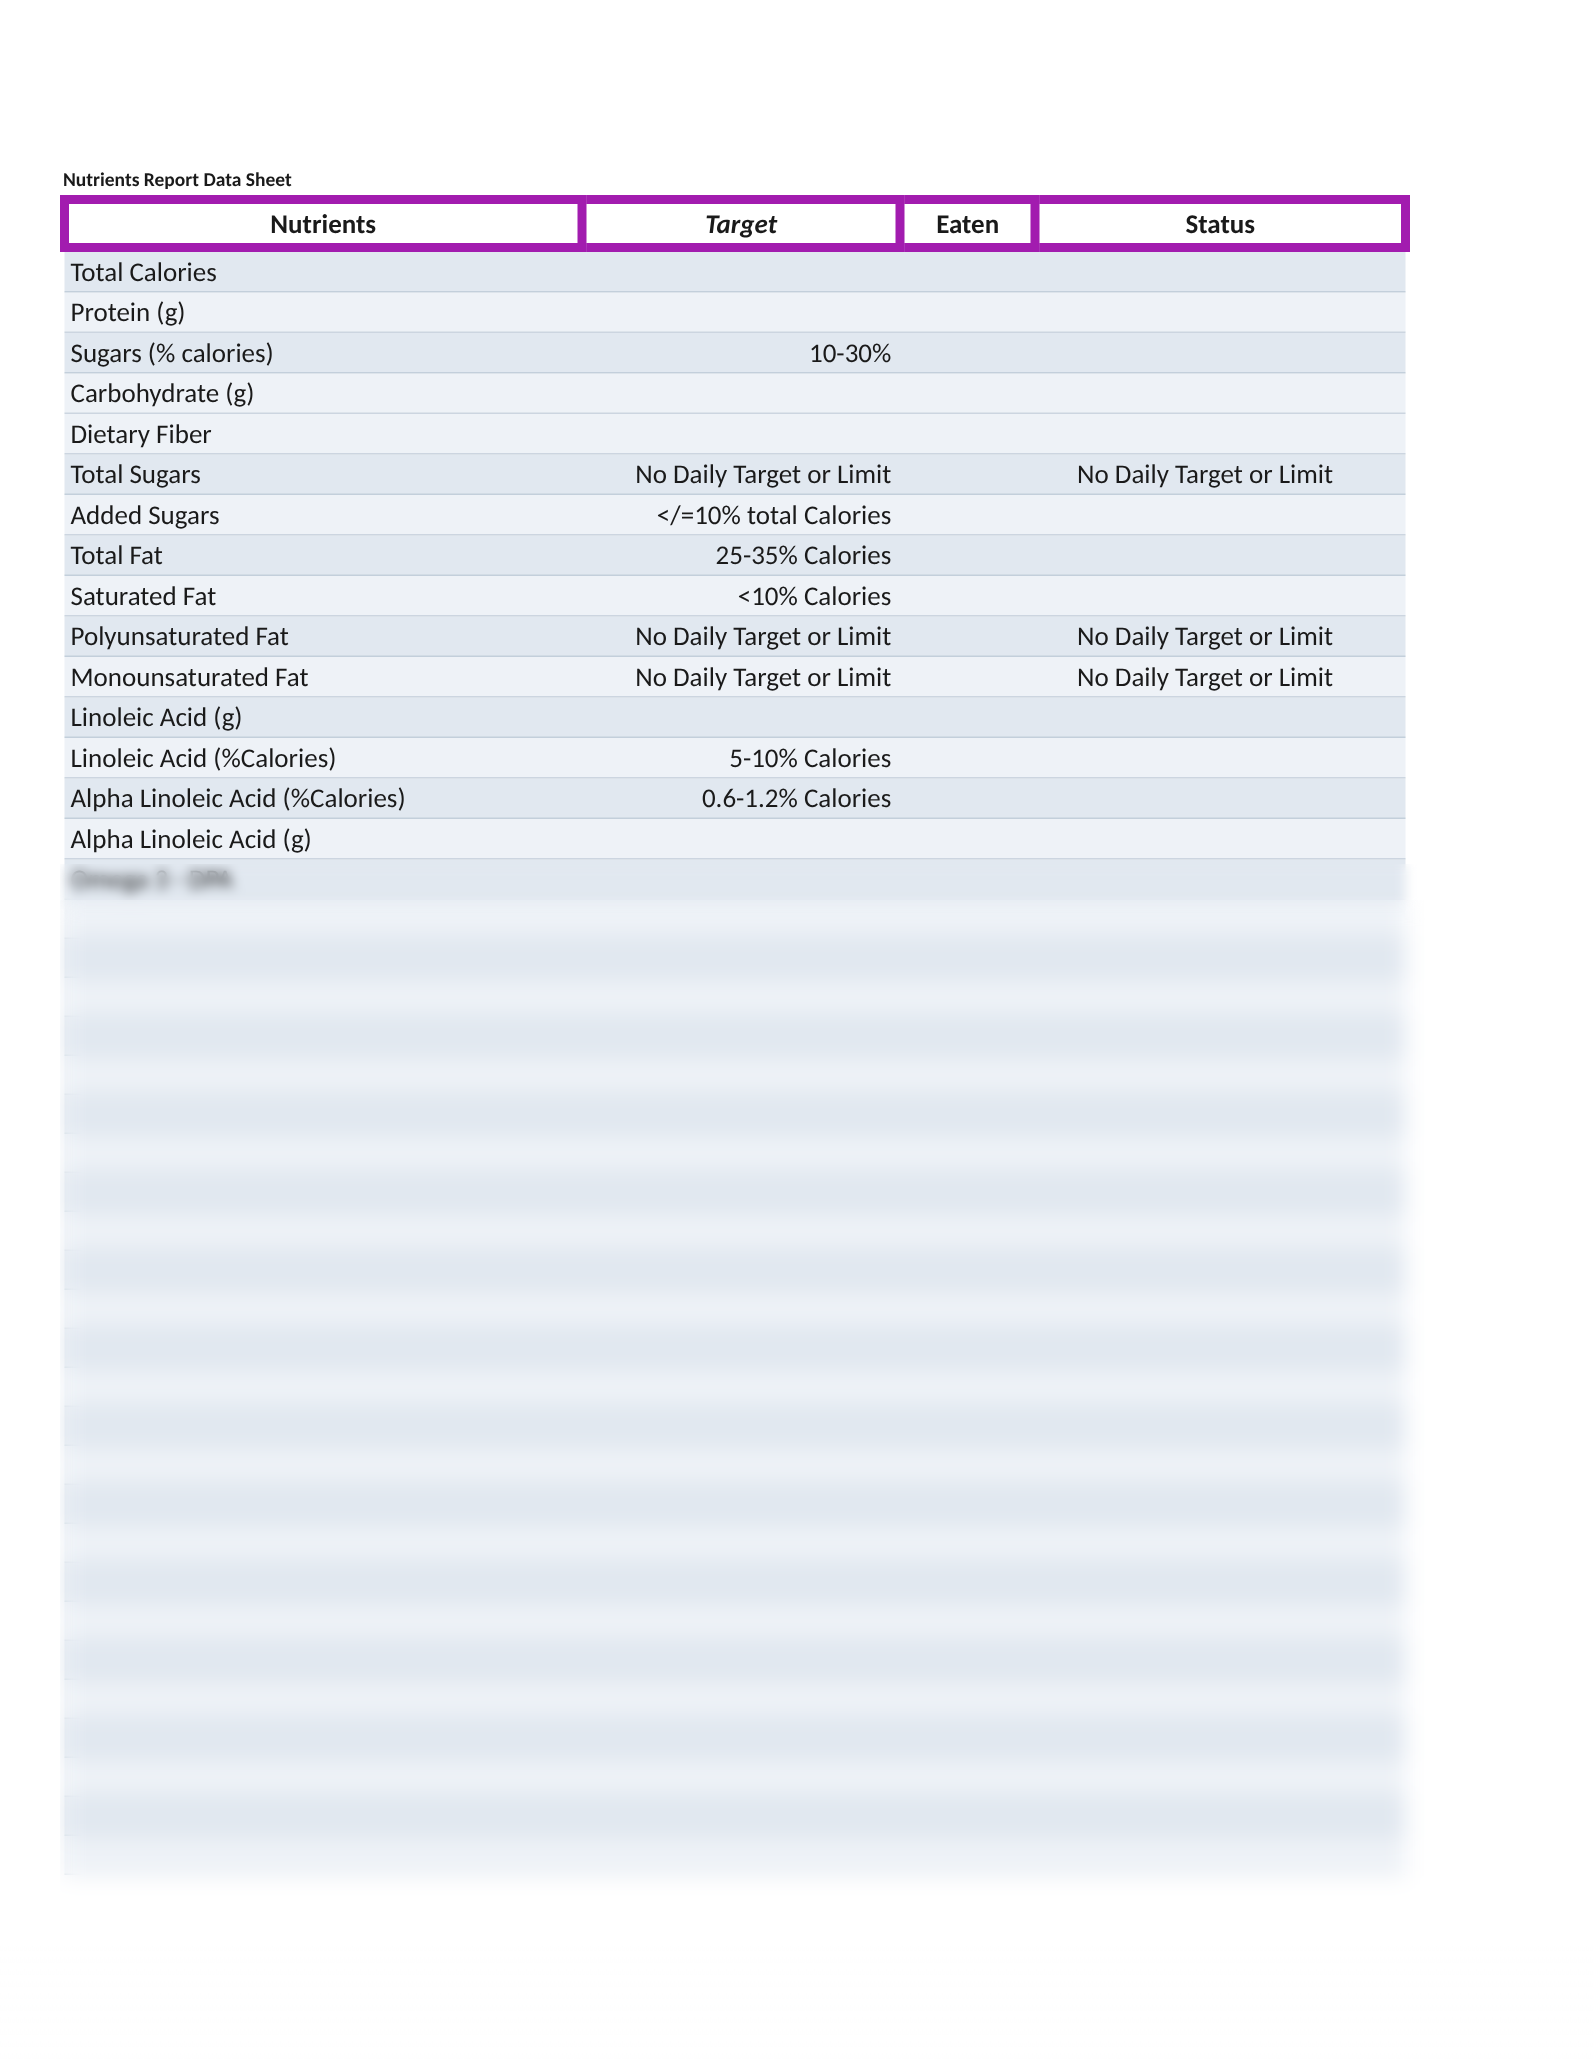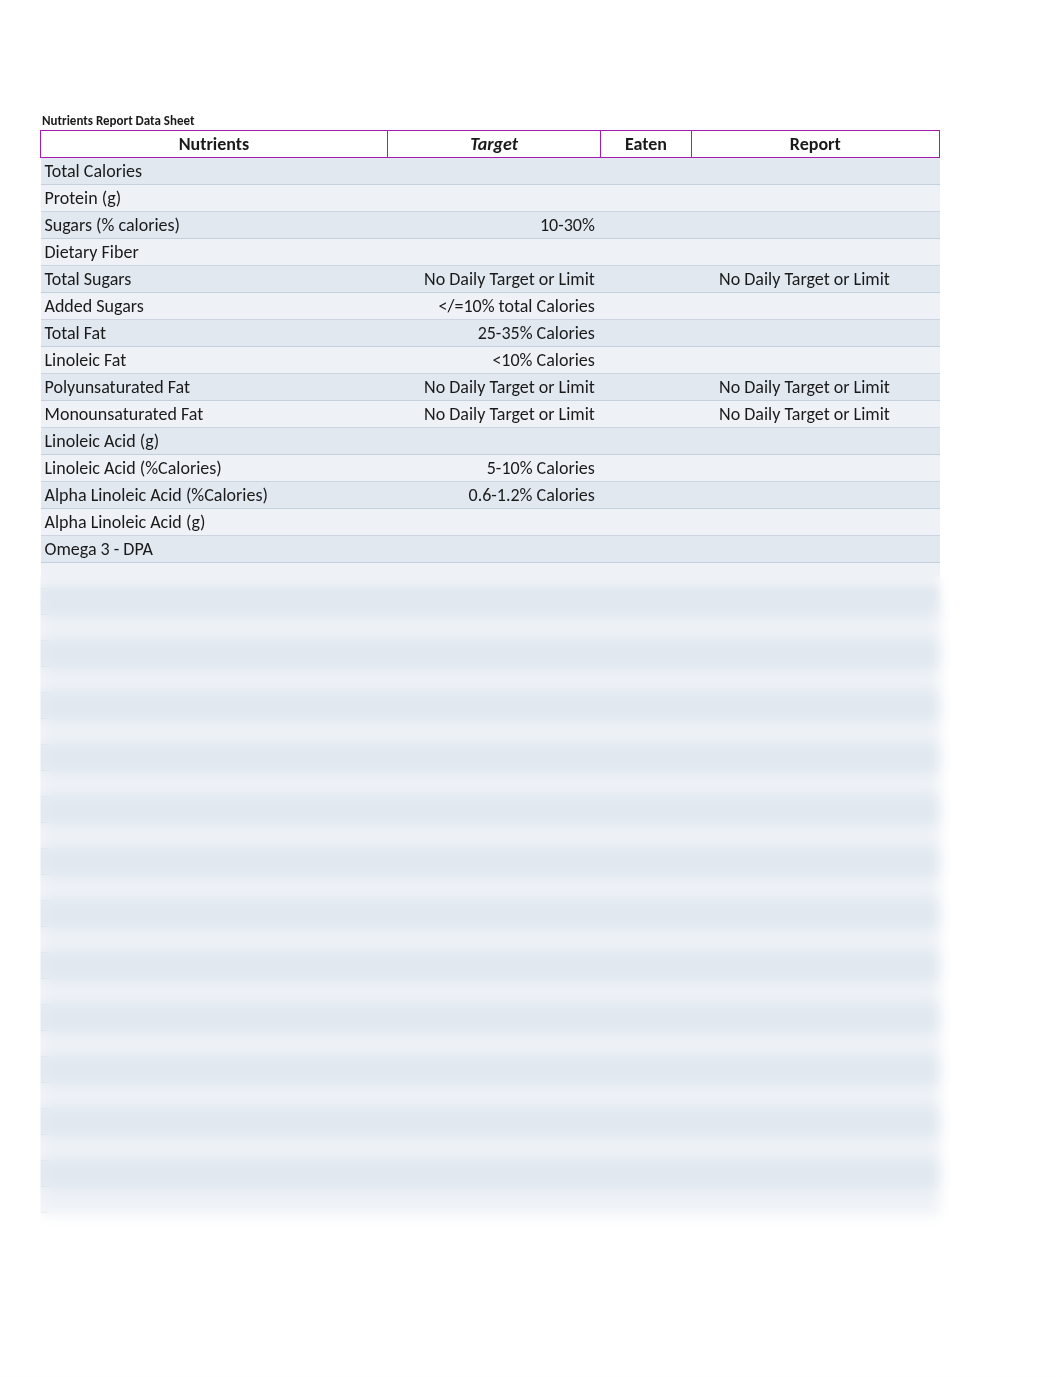--- a/index.html
+++ b/index.html
@@ -27,21 +27,21 @@
     }
     
     .table {
       width: 900px;
       border-collapse: collapse;
     }
     
     .header-row td {
       font-weight: bold;
       text-align: center;
-      border: 1px solid #a21caf;
+      border: 6px solid #a21caf;
       padding: 2px 4px;
       background: #ffffff;
     }
     
     .header-row td:first-child {
       width: 338px;
     }
     .header-row td:nth-child(2) {
       width: 208px;
       font-style: italic;
@@ -118,21 +118,21 @@
 <body>
 
 <div class="report-title">Nutrients Report Data Sheet</div>
 
 <table class="table">
   <tbody>
       <tr class="header-row">
     <td>Nutrients</td>
     <td>Target</td>
     <td>Eaten</td>
-    <td>Report</td>
+    <td>Status</td>
   </tr>
   </tbody>
     <tbody id="data-body">
       <tr class="data-row even">
         <td>Total Calories</td>
         <td></td>
         <td></td>
         <td></td>
       </tr>
       <tr class="data-row odd">
@@ -141,20 +141,26 @@
         <td></td>
         <td></td>
       </tr>
       <tr class="data-row even">
         <td>Sugars (% calories)</td>
         <td>10-30%</td>
         <td></td>
         <td></td>
       </tr>
       <tr class="data-row odd">
+        <td>Carbohydrate (g)</td>
+        <td></td>
+        <td></td>
+        <td></td>
+      </tr>
+      <tr class="data-row odd">
         <td>Dietary Fiber</td>
         <td></td>
         <td></td>
         <td></td>
       </tr>
       <tr class="data-row even">
         <td>Total Sugars</td>
         <td>No Daily Target or Limit</td>
         <td></td>
         <td>No Daily Target or Limit</td>
@@ -165,21 +171,21 @@
         <td></td>
         <td></td>
       </tr>
       <tr class="data-row even">
         <td>Total Fat</td>
         <td>25-35% Calories</td>
         <td></td>
         <td></td>
       </tr>
       <tr class="data-row odd">
-        <td>Linoleic Fat</td>
+        <td>Saturated Fat</td>
         <td>&lt;10%  Calories</td>
         <td></td>
         <td></td>
       </tr>
       <tr class="data-row even">
         <td>Polyunsaturated Fat</td>
         <td>No Daily Target or Limit</td>
         <td></td>
         <td>No Daily Target or Limit</td>
       </tr>

